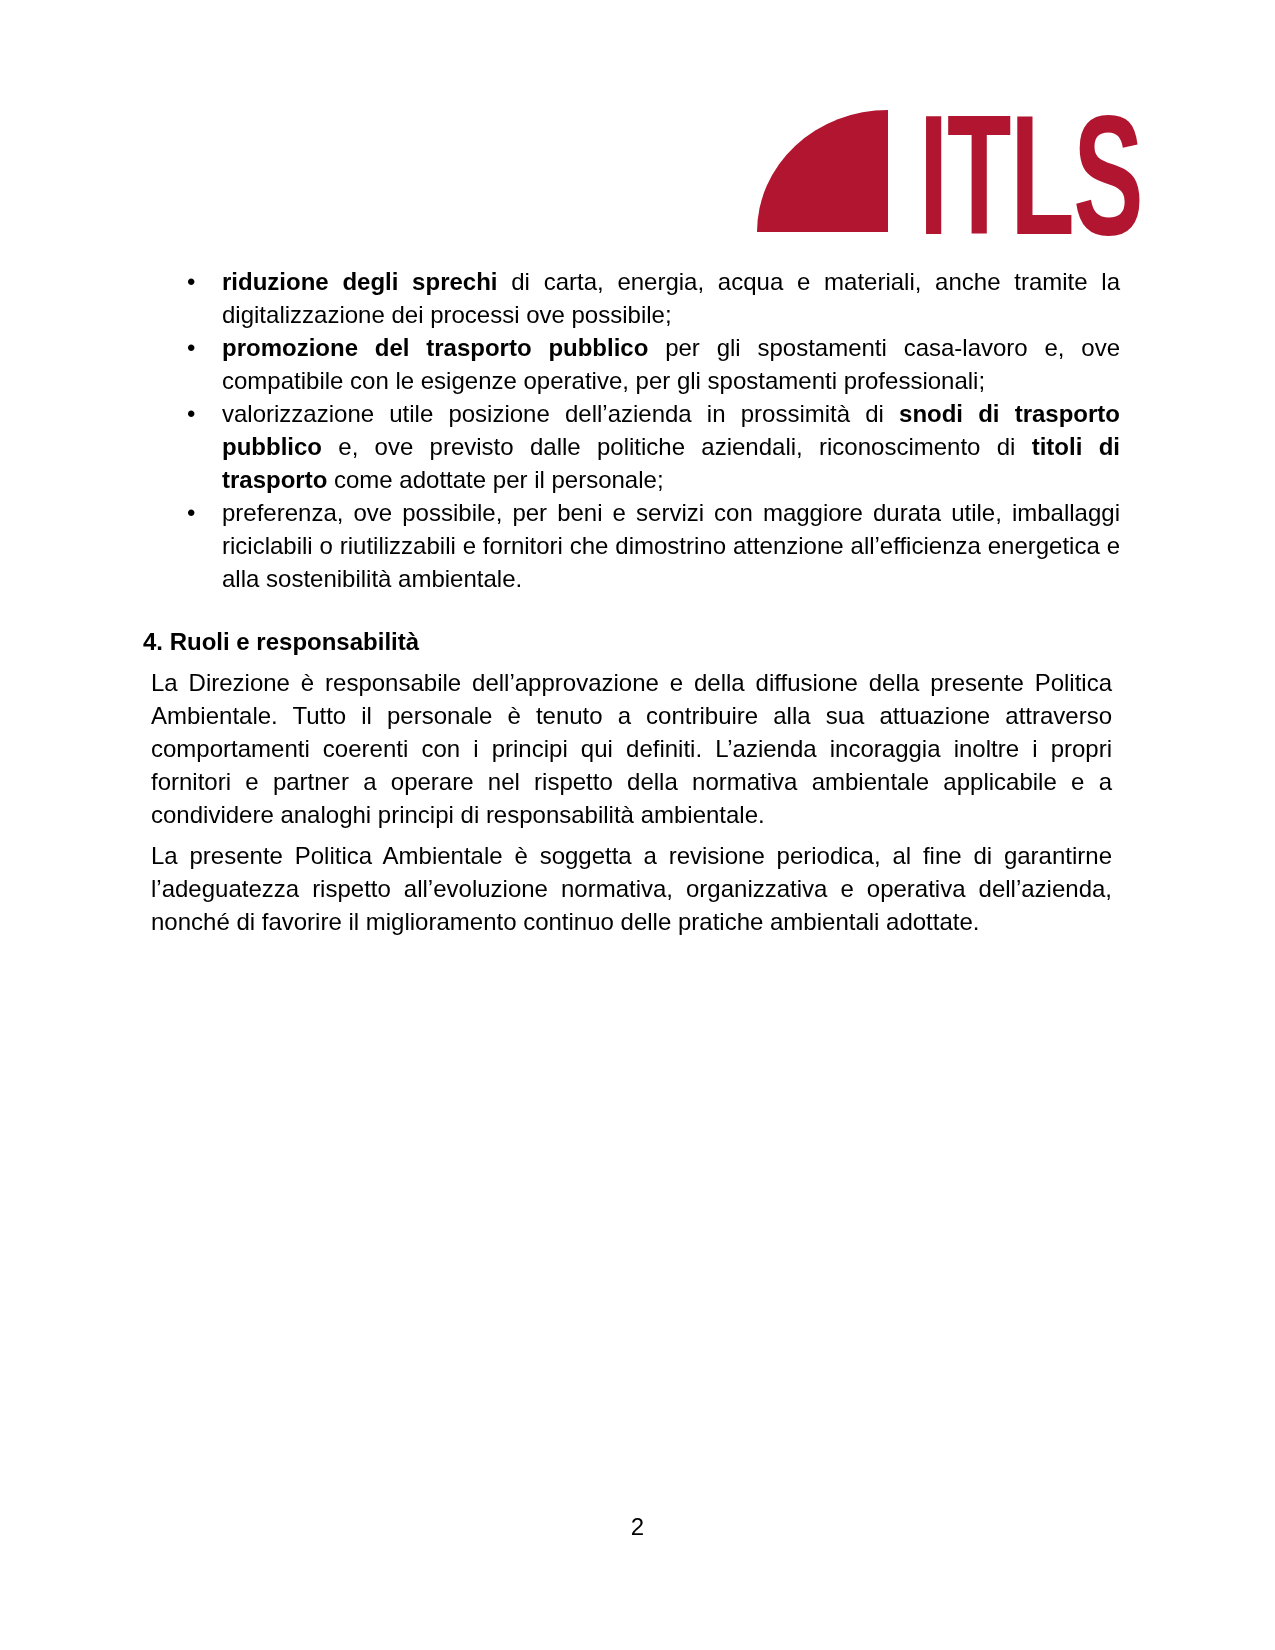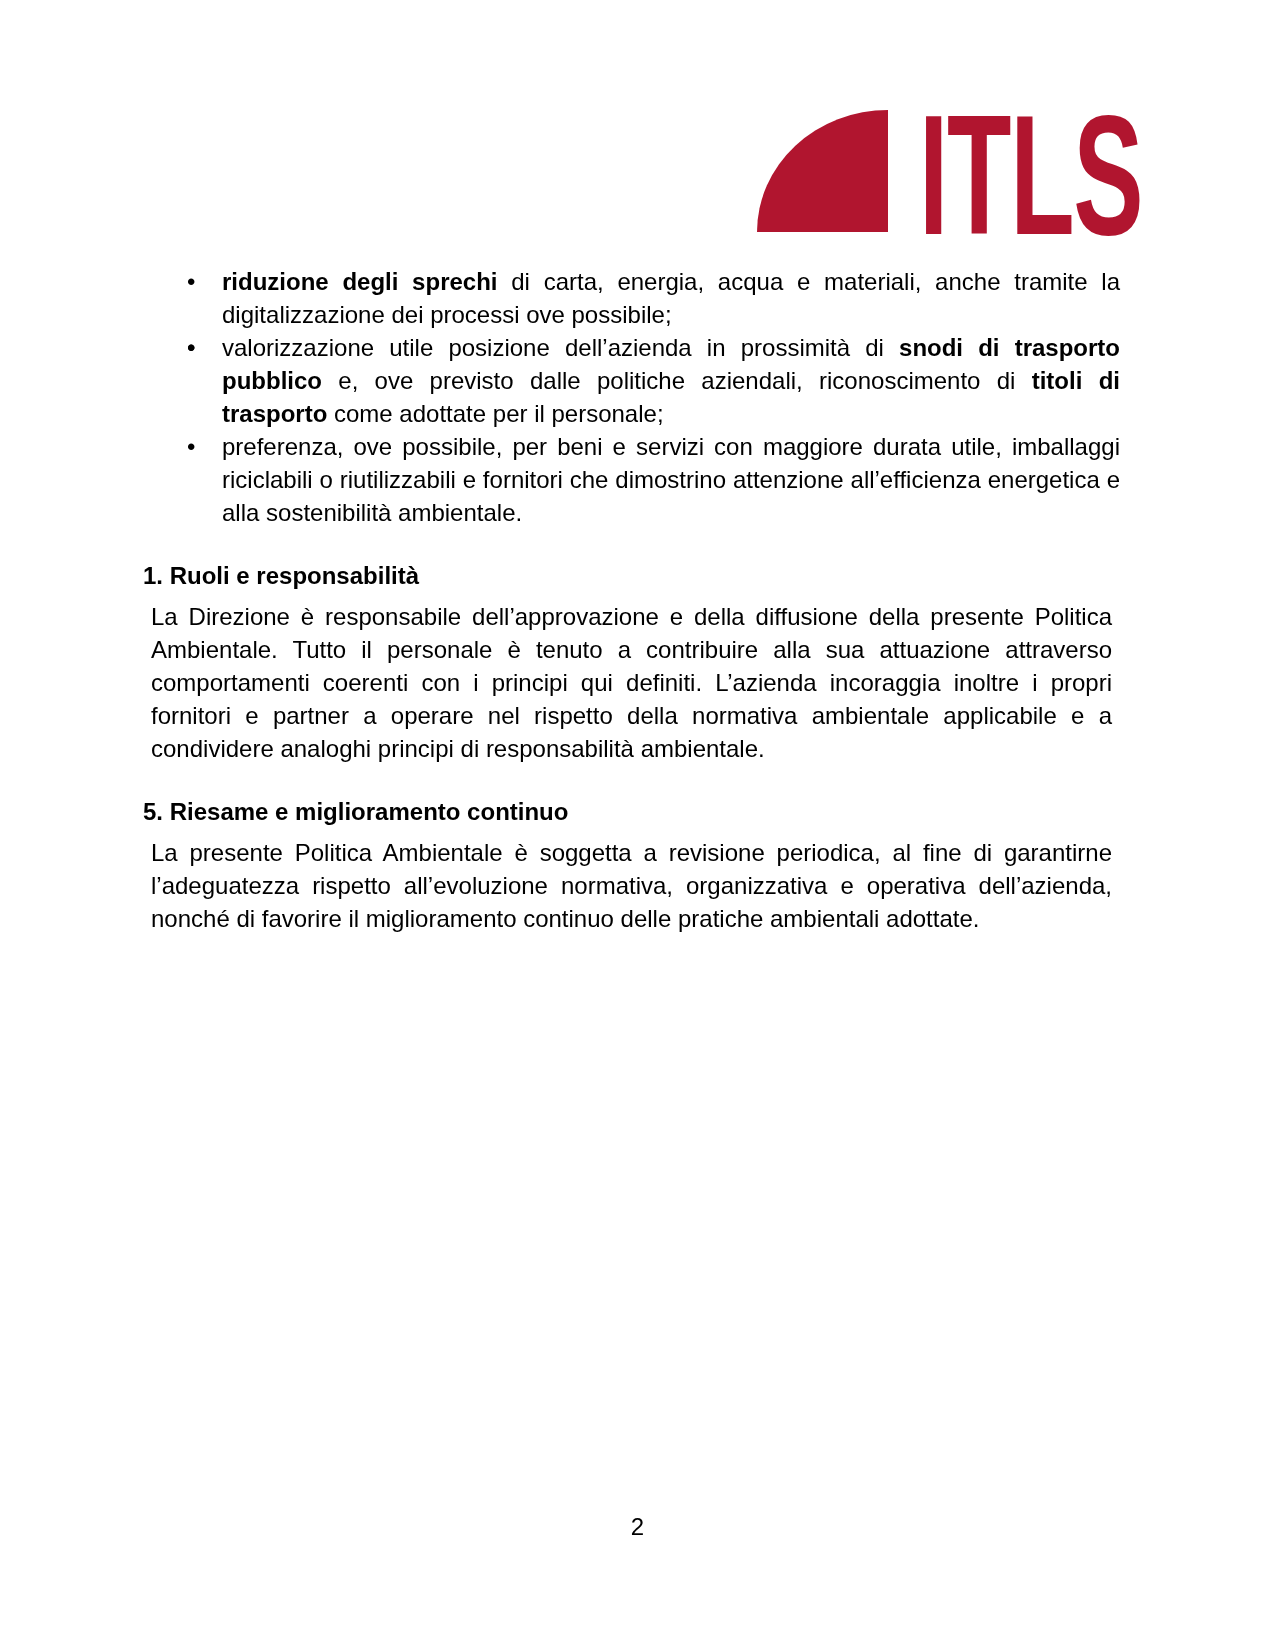--- a/index.html
+++ b/index.html
@@ -92,38 +92,38 @@
 
   <div class="content">
 
     <ul class="bullets">
       <li>
         <span class="bullet-marker">•</span>
         <span><span class="seg-bold">riduzione degli sprechi</span><span> di carta, energia, acqua e materiali, anche tramite la digitalizzazione dei processi ove possibile;</span></span>
       </li>
       <li>
         <span class="bullet-marker">•</span>
+        <span><span class="seg-bold">promozione del trasporto pubblico</span><span> per gli spostamenti casa-lavoro e, ove compatibile con le esigenze operative, per gli spostamenti professionali;</span></span>
       </li>
       <li>
         <span class="bullet-marker">•</span>
         <span><span>valorizzazione utile posizione dell’azienda in prossimità di </span><span class="seg-bold">snodi di trasporto pubblico</span><span> e, ove previsto dalle politiche aziendali, riconoscimento di </span><span class="seg-bold">titoli di trasporto</span><span> come adottate per il personale;</span></span>
       </li>
       <li>
         <span class="bullet-marker">•</span>
         <span><span>preferenza, ove possibile, per beni e servizi con maggiore durata utile, imballaggi riciclabili o riutilizzabili e fornitori che dimostrino attenzione all’efficienza energetica e alla sostenibilità ambientale.</span></span>
       </li>
     </ul>
 
     <section class="doc-section">
-      <h2>1. Ruoli e responsabilità</h2>
+      <h2>4. Ruoli e responsabilità</h2>
       <p>La Direzione è responsabile dell’approvazione e della diffusione della presente Politica Ambientale. Tutto il personale è tenuto a contribuire alla sua attuazione attraverso comportamenti coerenti con i principi qui definiti. L’azienda incoraggia inoltre i propri fornitori e partner a operare nel rispetto della normativa ambientale applicabile e a condividere analoghi principi di responsabilità ambientale.</p>
     </section>
 
     <section class="doc-section">
-      <h2>5. Riesame e miglioramento continuo</h2>
       <p>La presente Politica Ambientale è soggetta a revisione periodica, al fine di garantirne l’adeguatezza rispetto all’evoluzione normativa, organizzativa e operativa dell’azienda, nonché di favorire il miglioramento continuo delle pratiche ambientali adottate.</p>
     </section>
 
   </div>
 
   <div class="page-number">2</div>
 
 </div>
 
 </body></html>

